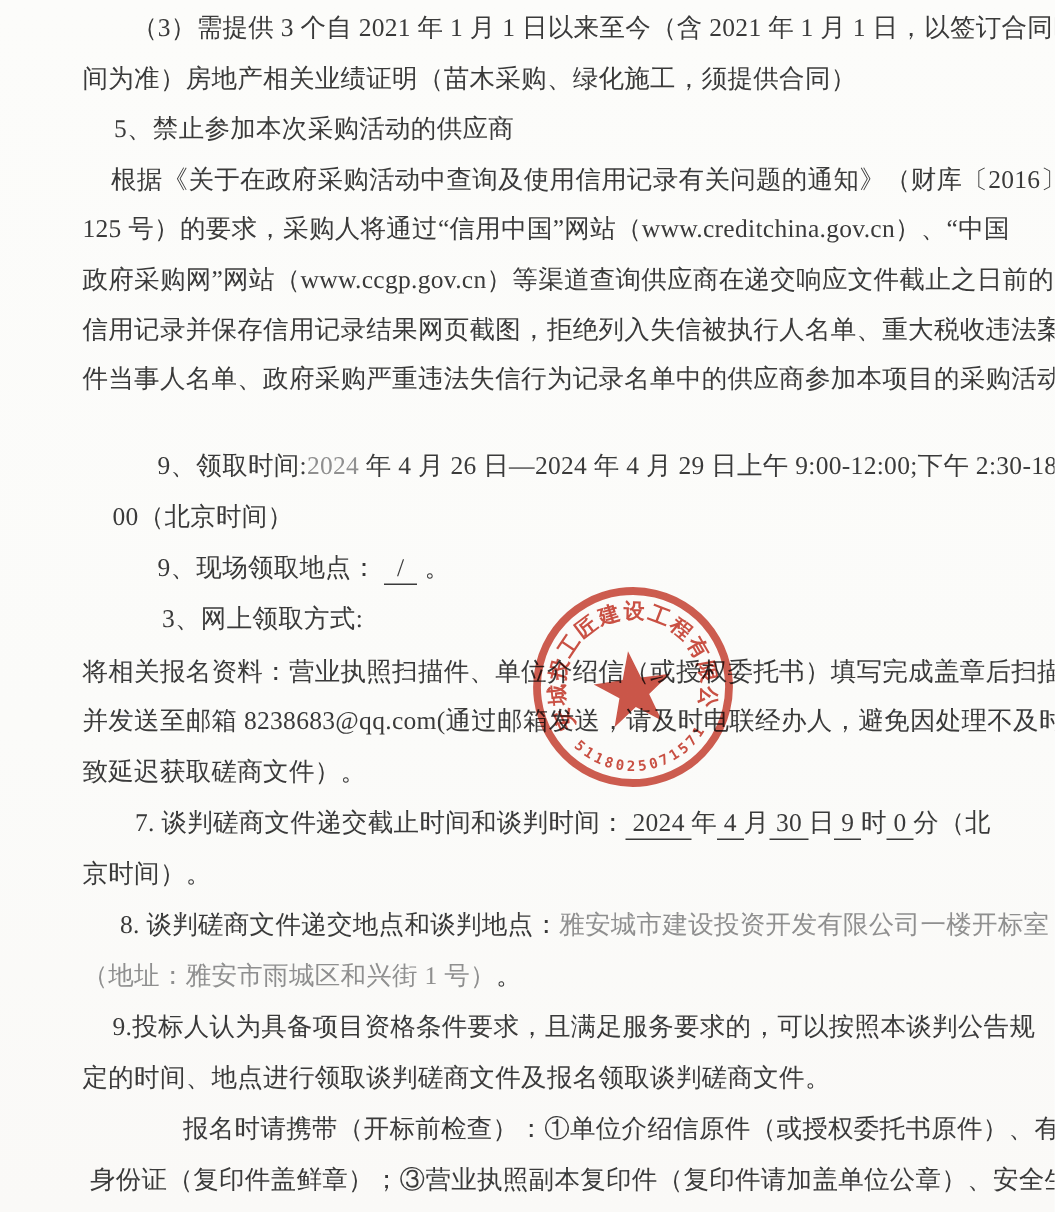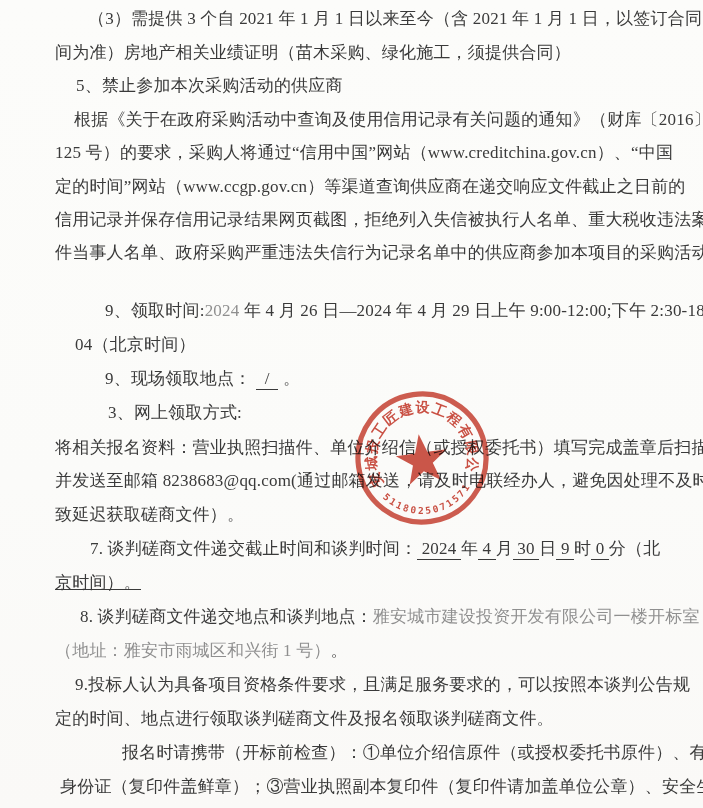--- a/index.html
+++ b/index.html
@@ -61,32 +61,32 @@
 </style>
 </head>
 <body style="background: rgb(251, 251, 249);">
 
 <div class="page">
     <div class="line" style="top: 8px; left: 88px;"><span class="seg normal">（3）需提供 3 个自 2021 年 1 月 1 日以来至今（含 2021 年 1 月 1 日，以签订合同时</span></div>
     <div class="line" style="top: 42px; left: 55px;"><span class="seg normal">间为准）房地产相关业绩证明（苗木采购、绿化施工，须提供合同）</span></div>
     <div class="line" style="top: 75px; left: 76px;"><span class="seg normal">5、禁止参加本次采购活动的供应商</span></div>
     <div class="line" style="top: 109px; left: 74px;"><span class="seg normal">根据《关于在政府采购活动中查询及使用信用记录有关问题的通知》（财库〔2016〕</span></div>
     <div class="line" style="top: 142px; left: 55px;"><span class="seg normal">125 号）的要求，采购人将通过“信用中国”网站（www.creditchina.gov.cn）、“中国</span></div>
-    <div class="line" style="top: 176px; left: 55px;"><span class="seg normal">定的时间”网站（www.ccgp.gov.cn）等渠道查询供应商在递交响应文件截止之日前的</span></div>
+    <div class="line" style="top: 176px; left: 55px;"><span class="seg normal">政府采购网”网站（www.ccgp.gov.cn）等渠道查询供应商在递交响应文件截止之日前的</span></div>
     <div class="line" style="top: 209px; left: 55px;"><span class="seg normal">信用记录并保存信用记录结果网页截图，拒绝列入失信被执行人名单、重大税收违法案</span></div>
     <div class="line" style="top: 242px; left: 55px;"><span class="seg normal">件当事人名单、政府采购严重违法失信行为记录名单中的供应商参加本项目的采购活动。</span></div>
     <div class="line" style="top: 300px; left: 105px;"><span class="seg normal">9、领取时间:</span><span class="seg gray">2024</span><span class="seg normal"> 年 4 月 26 日—2024 年 4 月 29 日上午 9:00-12:00;下午 2:30-18:</span></div>
-    <div class="line" style="top: 334px; left: 75px;"><span class="seg normal">04（北京时间）</span></div>
+    <div class="line" style="top: 334px; left: 75px;"><span class="seg normal">00（北京时间）</span></div>
     <div class="line" style="top: 368px; left: 105px;"><span class="seg normal">9、现场领取地点： </span><span class="seg underline">  /  </span><span class="seg normal"> 。</span></div>
     <div class="line" style="top: 402px; left: 108px;"><span class="seg normal">3、网上领取方式:</span></div>
     <div class="line" style="top: 437px; left: 55px;"><span class="seg normal">将相关报名资料：营业执照扫描件、单位介绍信（或授权委托书）填写完成盖章后扫描</span></div>
     <div class="line" style="top: 470px; left: 55px;"><span class="seg normal">并发送至邮箱 8238683@qq.com(通过邮箱发送，请及时电联经办人，避免因处理不及时导</span></div>
     <div class="line" style="top: 504px; left: 55px;"><span class="seg normal">致延迟获取磋商文件）。</span></div>
     <div class="line" style="top: 538px; left: 90px;"><span class="seg normal">7. 谈判磋商文件递交截止时间和谈判时间：</span><span class="seg underline"> 2024 </span><span class="seg normal">年</span><span class="seg underline"> 4 </span><span class="seg normal">月</span><span class="seg underline"> 30 </span><span class="seg normal">日</span><span class="seg underline"> 9 </span><span class="seg normal">时</span><span class="seg underline"> 0 </span><span class="seg normal">分（北</span></div>
-    <div class="line" style="top: 572px; left: 55px; text-decoration: underline;"><span class="seg normal">京时间）。</span></div>
+    <div class="line" style="top: 572px; left: 55px;"><span class="seg normal">京时间）。</span></div>
     <div class="line" style="top: 606px; left: 80px;"><span class="seg normal">8. 谈判磋商文件递交地点和谈判地点：</span><span class="seg gray">雅安城市建设投资开发有限公司一楼开标室</span></div>
     <div class="line" style="top: 640px; left: 55px;"><span class="seg gray">（地址：雅安市雨城区和兴街 1 号）</span><span class="seg normal">。</span></div>
     <div class="line" style="top: 674px; left: 75px; text-align: right;"><span class="seg normal">9.投标人认为具备项目资格条件要求，且满足服务要求的，可以按照本谈判公告规</span></div>
     <div class="line" style="top: 708px; left: 55px;"><span class="seg normal">定的时间、地点进行领取谈判磋商文件及报名领取谈判磋商文件。</span></div>
     <div class="line" style="top: 742px; left: 122px;"><span class="seg normal">报名时请携带（开标前检查）：①单位介绍信原件（或授权委托书原件）、有效</span></div>
     <div class="line" style="top: 776px; left: 60px;"><span class="seg normal">身份证（复印件盖鲜章）；③营业执照副本复印件（复印件请加盖单位公章）、安全生</span></div>
   </div>
 
 <div class="seal">
   <svg viewBox="-75 -75 150 150" width="150" height="150">

